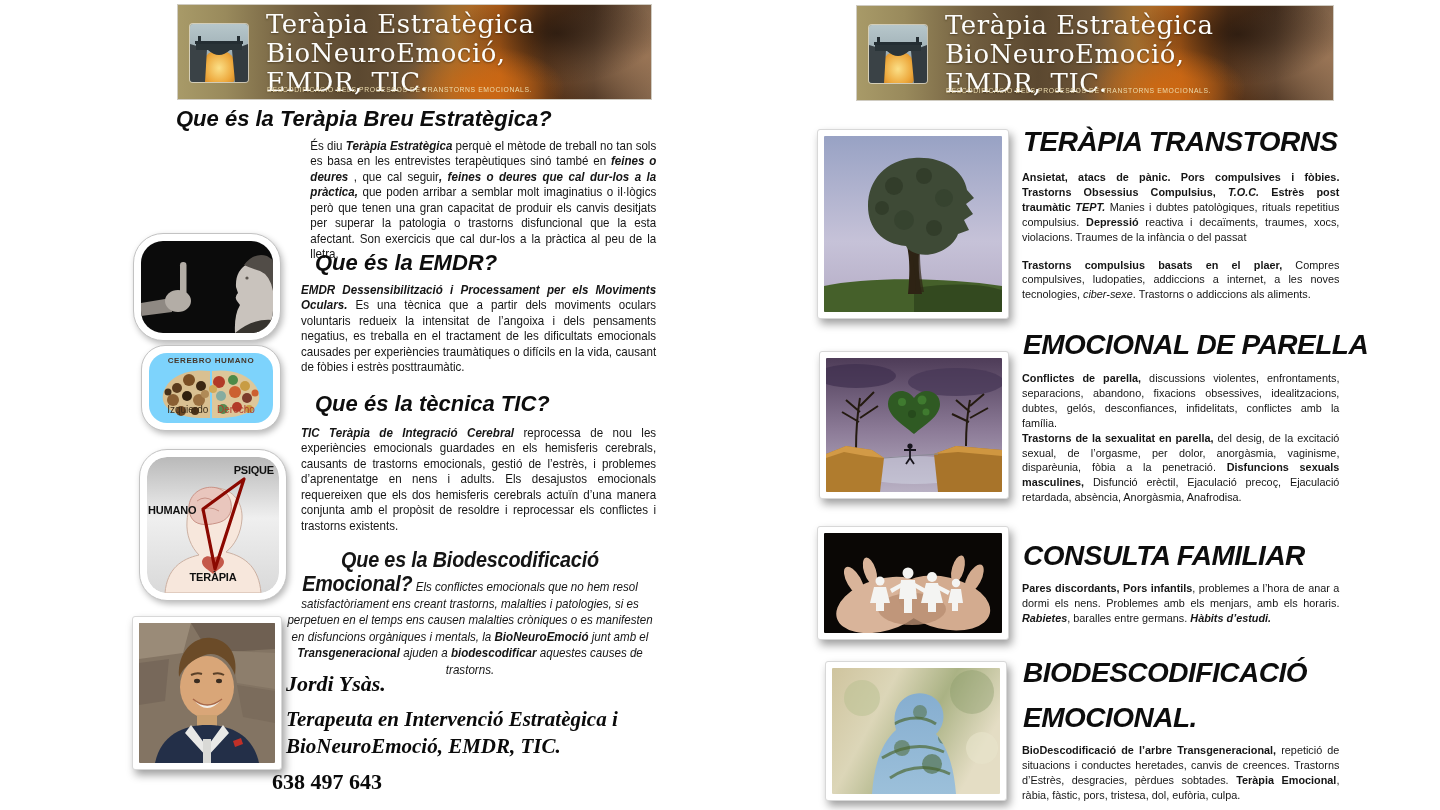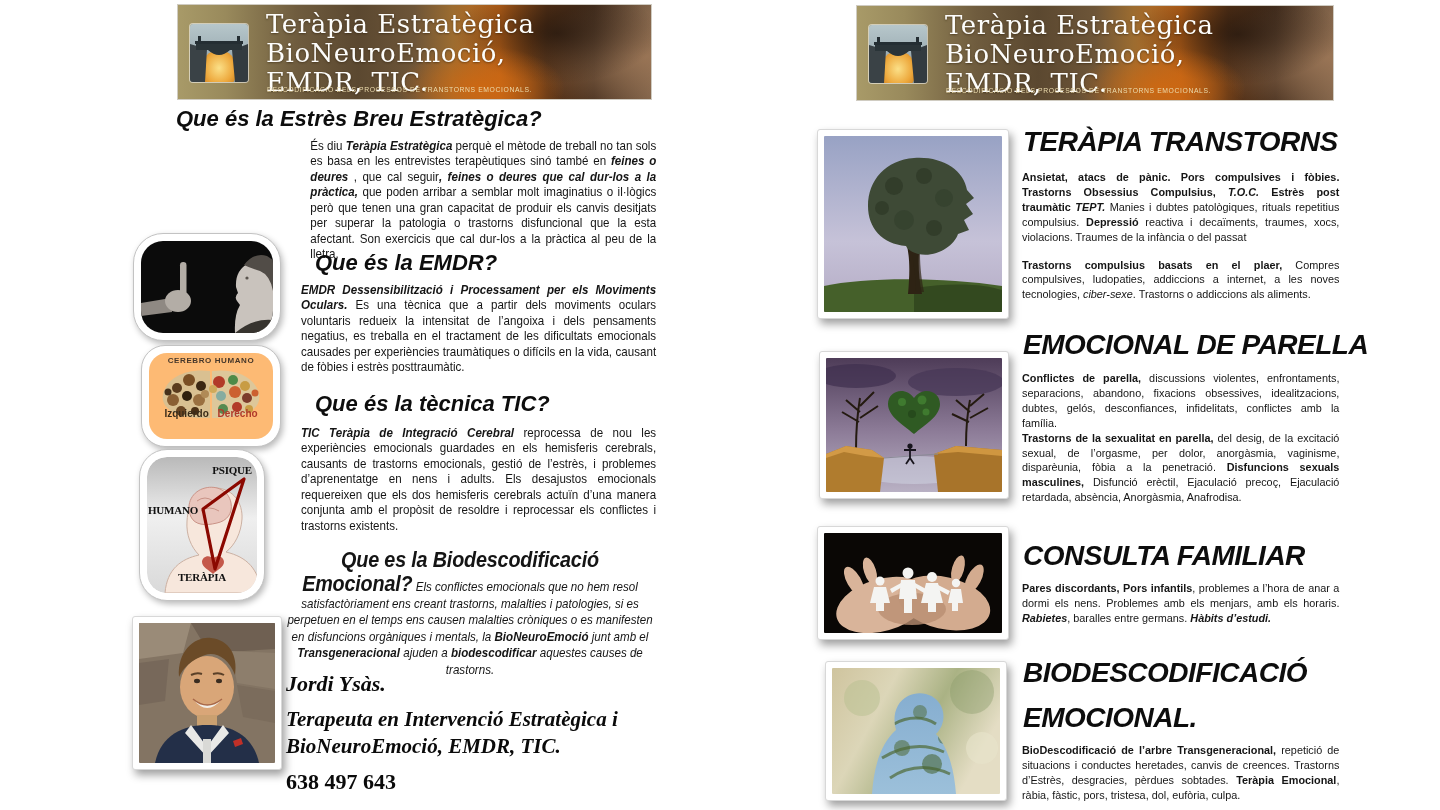--- a/index.html
+++ b/index.html
@@ -42,29 +42,29 @@
 
   
   .frame{position:absolute;background:#fff;margin:0;}
   .frame.round{border:1px solid #c3c3c3;padding:7px;border-radius:30px;
     box-shadow:2px 3px 6px rgba(0,0,0,.28);}
   .frame.round .inner{border-radius:22px;overflow:hidden;display:block;}
   .frame.flat{padding:6px;border:1px solid #d8d8d8;border-radius:3px;
     box-shadow:3px 5px 8px rgba(0,0,0,.38);}
   .frame.flat .inner{display:block;border-radius:1px;overflow:hidden;}
 
-  .cerebro-inner{position:relative;width:124px;height:86px;background:#fdba74;border-radius:4px;overflow:hidden;}
+  .cerebro-inner{position:relative;width:124px;height:70px;background:#7dd3fc;border-radius:4px;overflow:hidden;}
   .cerebro-title{position:absolute;top:3px;width:100%;text-align:center;font-size:8px;font-weight:bold;
      color:#46372a;letter-spacing:.6px;}
-  .cerebro-labels{position:absolute;bottom:20px;width:100%;text-align:center;font-size:10px;font-weight:bold;margin-top:32px;}
+  .cerebro-labels{position:absolute;bottom:8px;width:100%;text-align:center;font-size:10px;font-weight:normal;margin-top:32px;}
   .cerebro-labels .izq{color:#3a2c1a;margin-right:6px;}
   .cerebro-labels .der{color:#b03a2a;}
 
-  .psique-inner{position:relative;width:110px;height:136px;border-radius:20px;overflow:hidden;
-    background:linear-gradient(180deg,#b9b9b9 0%,#efefef 45%,#d9d9d9 100%);font-family:Liberation Serif, serif;}
+  .psique-inner{position:relative;width:132px;height:136px;border-radius:20px;overflow:hidden;
+    background:linear-gradient(180deg,#b9b9b9 0%,#efefef 45%,#d9d9d9 100%);}
   .psi-label{position:absolute;font-weight:bold;font-size:11px;color:#101010;letter-spacing:-.2px;}
 
   svg{display:block;}
 </style>
 </head>
 <body>
 
 <div class="canvas">
 
   <div>
@@ -94,21 +94,21 @@
         </svg>
       </div>
       <div class="banner-title">
         <div>Teràpia Estratègica</div>
         <div>BioNeuroEmoció,</div>
         <div>EMDR, TIC.</div>
       </div>
       <div class="banner-sub">DESCODIFICACIÓ DELS PROCESSOS DE TRANSTORNS EMOCIONALS.</div>
     </div>
 
-    <div class="h-cal h-left" style="left:176px;top:106px;">Que és la Estrès Breu Estratègica?</div>
+    <div class="h-cal h-left" style="left:176px;top:106px;">Que és la Teràpia Breu Estratègica?</div>
 
     <div class="body-p left-body squeeze" style="left:176px;top:139px;width:522px;">
       <span style="float:left;width:146px;height:34px;margin-top:76px;"></span>
       <span><span>És diu </span><span class="s-bi">Teràpia Estratègica</span><span> perquè el mètode de treball no tan sols es basa en les entrevistes terapèutiques sinó també en </span><span class="s-bi">feines o deures</span><span> , que cal seguir</span><span class="s-bi">, feines o deures que cal dur-los a la pràctica,</span><span> que poden arribar a semblar molt imaginatius o il·lògics però que tenen una gran capacitat de produir els canvis desitjats per superar la patologia o trastorns disfuncional que la esta afectant. Son exercicis que cal dur-los a la pràctica al peu de la lletra.</span></span>
     </div>
 
     <figure class="frame round" style="left:133px;top:233px;">
       <span class="inner">
       <svg width="132" height="92" viewBox="0 0 132 92">
         <rect width="132" height="92" fill="#0b0b0b"></rect>
@@ -211,21 +211,21 @@
         <path d="M16,140 C22,112 44,102 68,102 C92,102 114,112 120,140 Z" fill="#232f48"></path>
         <path d="M52,102 L68,124 L84,102 L90,110 L68,134 L46,110 Z" fill="#e9e9e7"></path>
         <rect x="64" y="116" width="8" height="24" fill="#d9d9d6"></rect>
         <path d="M94,118 l8,-3 l2,6 l-8,3 z" fill="#c03028"></path>
       </svg>
       </span>
     </figure>
 
     <div class="sig" style="left:286px;top:671px;font-size:22px;text-align:center;">Jordi Ysàs.</div>
     <div class="sig" style="left:286px;top:706px;font-size:21px;line-height:27px;width:392px;">Terapeuta en Intervenció Estratègica i BioNeuroEmoció, EMDR, TIC.</div>
-    <div class="sig" style="left:286px;top:769px;font-size:22px;font-style:normal;">638 497 643</div>
+    <div class="sig" style="left:272px;top:769px;font-size:22px;font-style:normal;">638 497 643</div>
   </div>
 
   <div>
 
     <div class="banner" style="left:857px;top:6px;width:476px;">
       <div class="logo">
         <svg width="58" height="58" viewBox="0 0 58 58">
           <rect width="58" height="58" fill="url(#lgsky)"></rect>
           <ellipse cx="29" cy="46" rx="18" ry="20" fill="url(#lgglow)"></ellipse>
           <path d="M0,20 L17,25 L15,58 L0,58 Z" fill="#3a4246"></path>

